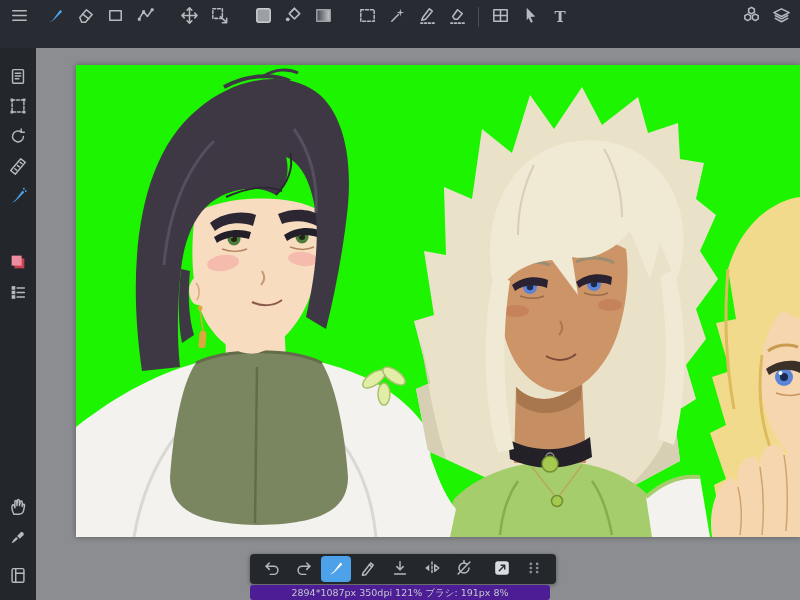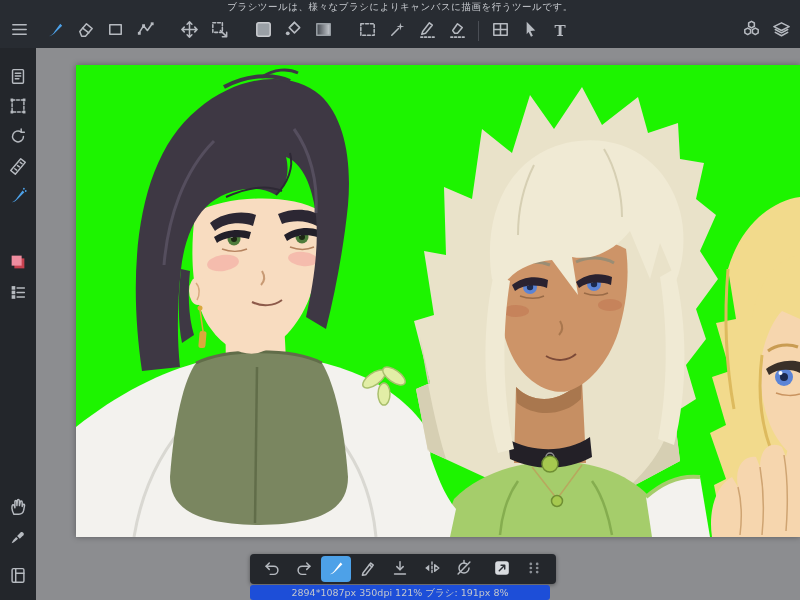--- a/index.html
+++ b/index.html
@@ -39,27 +39,26 @@
 
   
   .btoolbar{position:absolute;left:214px;top:506px;height:30px;background:#24272c;border-radius:4px;display:flex;align-items:center;padding:2px 6px;z-index:12;box-shadow:0 1px 4px rgba(0,0,0,.4);}
   .bbtn{width:30px;height:26px;display:flex;align-items:center;justify-content:center;background:none;border:none;border-radius:4px;cursor:pointer;flex:0 0 auto;margin:0 1px;}
   .bbtn svg{width:20px;height:20px;stroke:#b6bac0;fill:none;stroke-width:1.6;stroke-linecap:round;stroke-linejoin:round;}
   .bbtn.bb-active{background:var(--accent);}
   .bbtn.bb-active svg{stroke:#fff;}
   .bgap{width:6px;flex:0 0 auto;}
 
   
-  .status-strip{position:absolute;left:214px;top:537px;width:300px;height:15px;background:#1d4ed8;border-radius:3px;color:#c3c7cc;font-size:9.5px;line-height:15px;text-align:center;z-index:12;white-space:nowrap;overflow:hidden;}
+  .status-strip{position:absolute;left:214px;top:537px;width:300px;height:15px;background:#4c1d95;border-radius:3px;color:#c3c7cc;font-size:9.5px;line-height:15px;text-align:center;z-index:12;white-space:nowrap;overflow:hidden;}
 </style>
 </head>
 <body>
 
 <div class="topbar">
-  <div class="tooltip-text">ブラシツールは、様々なブラシによりキャンバスに描画を行うツールです。</div>
   <div class="tool-row">
     <button class="tbtn">
         <span><svg viewBox="0 0 22 22">
             <path d="M4,6 H18 M4,11 H18 M4,16 H18"></path>
           </svg></span>
       </button>
     <div class="tgap-s"></div>
     <button class="tbtn active">
         <span><svg viewBox="0 0 22 22">
             <path d="M4,18 C7,17 9,15 10,13 L16,5 L18,7 L11,14 C9,16 7,18 4,18 Z" fill="#4da1e8" stroke="none"></path>

